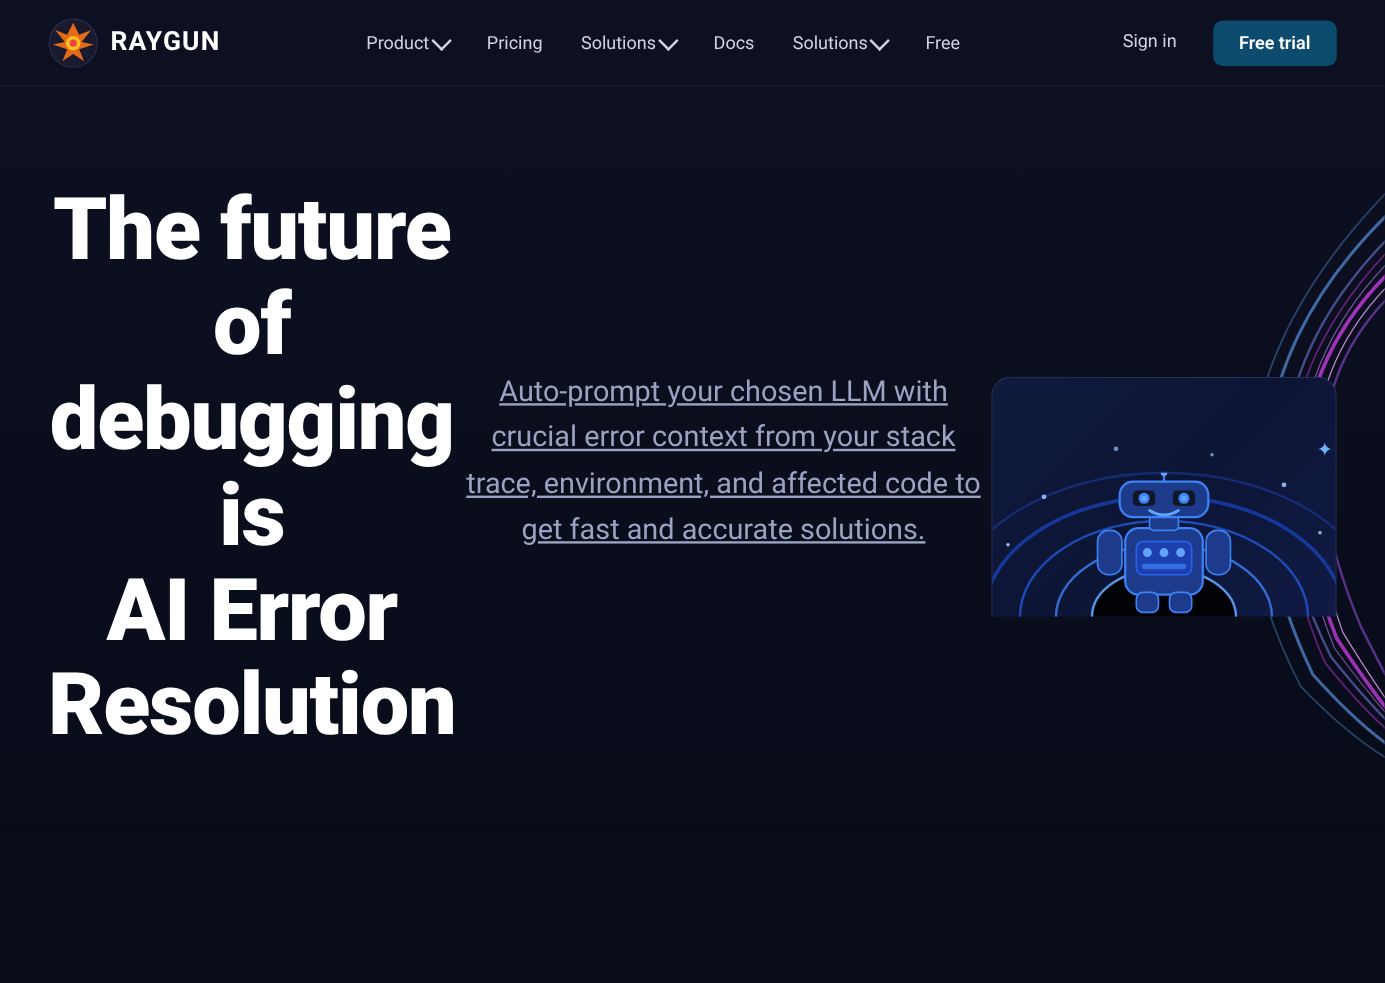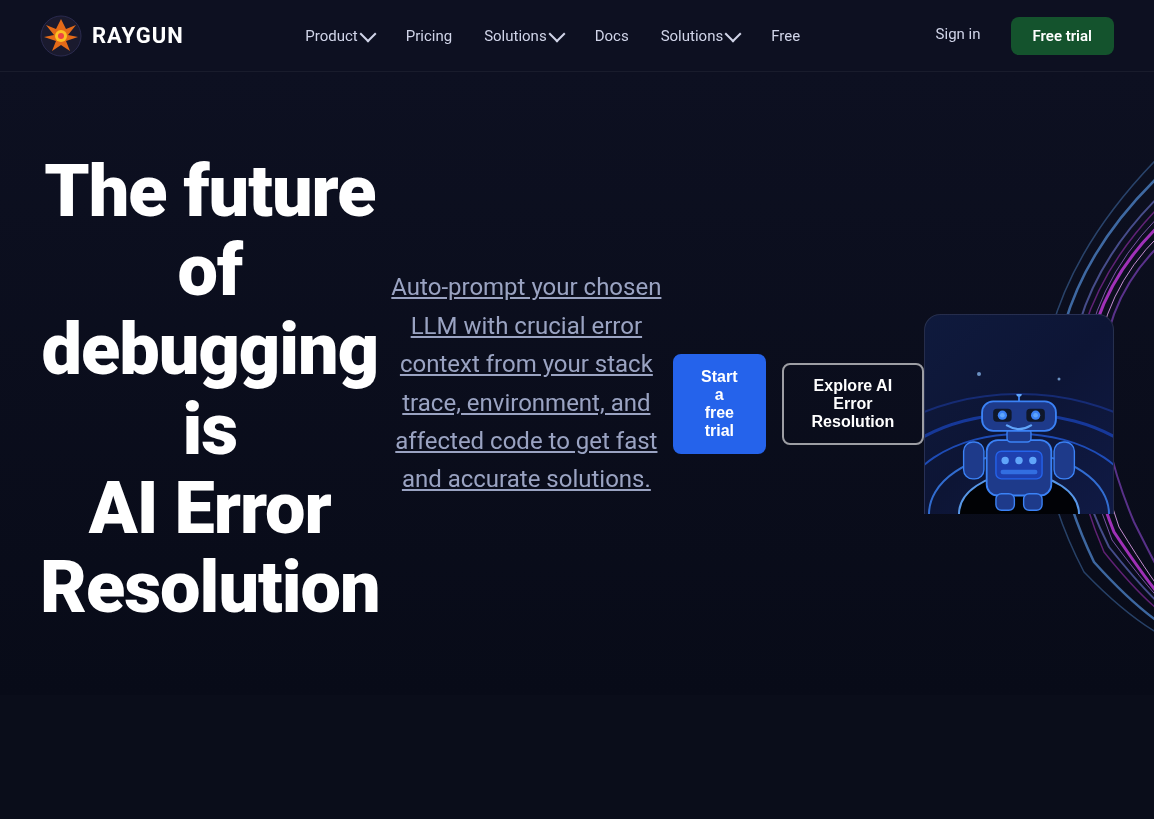--- a/index.html
+++ b/index.html
@@ -86,21 +86,21 @@
 
     .sign-in-btn {
       color: #d0d4e8;
       text-decoration: none;
       font-size: 15px;
       padding: 8px 14px;
       border-radius: 6px;
     }
 
     .free-trial-btn {
-      background-color: #14532d;
+      background-color: #0c4a6e;
       color: white;
       border: none;
       padding: 10px 22px;
       border-radius: 8px;
       font-size: 15px;
       font-weight: 600;
       cursor: pointer;
       text-decoration: none;
     }
 
@@ -287,24 +287,20 @@
     <path d="M340,70 Q195,200 278,408 Q318,462 340,482" fill="none" stroke="#c084fc" stroke-width="1" opacity="0.6"></path>
   </svg>
 
   <h1>
     <span>The future of debugging is</span><br>
     <span>AI Error Resolution</span>
   </h1>
 
   <p>Auto-prompt your chosen LLM with crucial error context from your stack trace, environment, and affected code to get fast and accurate solutions.</p>
 
-  <div class="hero-buttons">
-    <button class="btn-primary">Start a free trial</button>
-    <button class="btn-secondary">Explore AI Error Resolution</button>
-  </div>
 
   <div class="dashboard-preview">
 
     <svg class="robot-aura" viewBox="0 0 400 200" xmlns="http://www.w3.org/2000/svg">
 
       <ellipse cx="200" cy="200" rx="180" ry="120" fill="none" stroke="#1e40af" stroke-width="2" opacity="0.5"></ellipse>
       <ellipse cx="200" cy="200" rx="150" ry="100" fill="none" stroke="#1d4ed8" stroke-width="3" opacity="0.6"></ellipse>
       <ellipse cx="200" cy="200" rx="120" ry="80" fill="none" stroke="#2563eb" stroke-width="2" opacity="0.7"></ellipse>
       <ellipse cx="200" cy="200" rx="90" ry="60" fill="none" stroke="#3b82f6" stroke-width="2" opacity="0.8"></ellipse>
       <ellipse cx="200" cy="200" rx="60" ry="40" fill="radial-gradient(white, blue)" stroke="#60a5fa" stroke-width="2" opacity="0.9"></ellipse>

